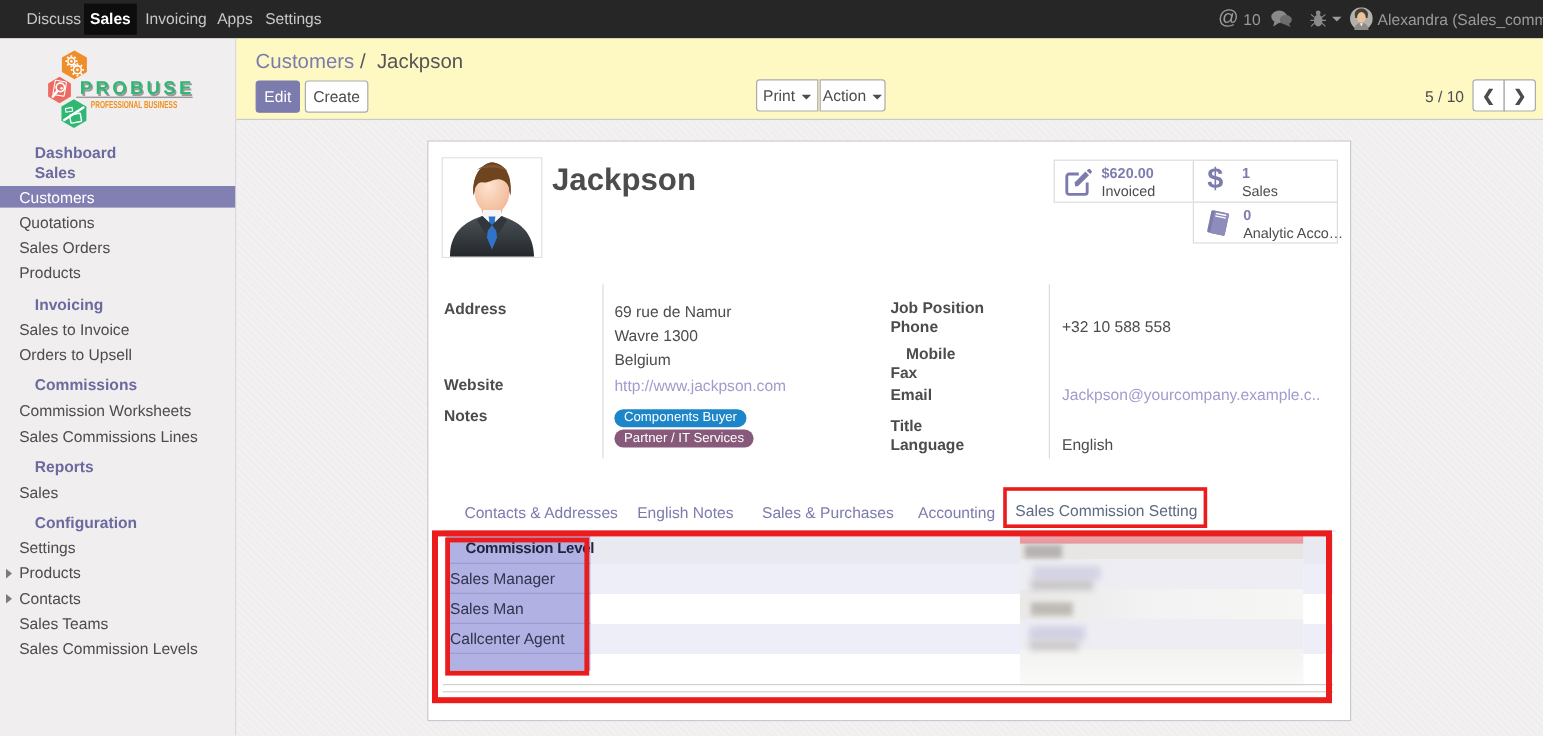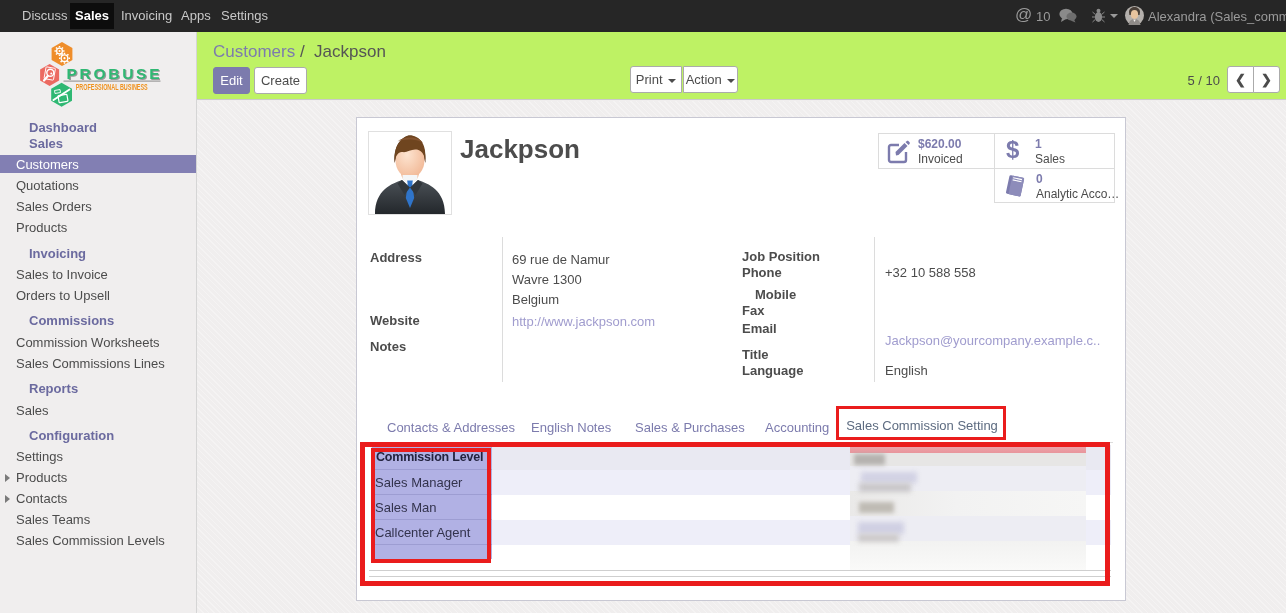--- a/index.html
+++ b/index.html
@@ -14,21 +14,21 @@
 
 
 #sidebar { position:absolute; left:0; top:32px; width:197px; height:581px; background:#f0eeee; border-right:1px solid #d5d5d5; }
 .sect { position:absolute; left:13px; font-weight:bold; color:#6b6a9f; font-size:13px; line-height:16px;padding-left:16px; }
 .item { position:absolute; left:16px; color:#4c4c4c; font-size:13px; line-height:16px; }
 #selbar { position:absolute; left:0; top:123px; width:196px; height:18px; background:#827fb3; }
 .caret-r { position:absolute; left:-11px; top:4px; width:0; height:0; border-left:5px solid #7a7a7a; border-top:4px solid transparent; border-bottom:4px solid transparent; }
 
 
 #main { position:absolute; left:197px; top:32px; width:1089px; height:581px; }
-#statusbar { position:absolute; left:0; top:0; width:1089px; height:68px; background:#bef264; border-bottom:1px solid #cacaca; }
+#statusbar { position:absolute; left:0; top:0; width:1089px; height:68px; background:#fef9c3; border-bottom:1px solid #cacaca; }
 .breadcrumb { position:absolute; left:16px; top:10px; font-size:17px; color:#555; }
 .breadcrumb a { color:#7c7bad; text-decoration:none; }
 .btn { display:inline-block; border:1px solid #ababab; border-radius:3px; background:#fff; color:#4c4c4c; font-size:13px; height:27px; line-height:25px; padding:0; text-align:center; }
 .btn.primary { background:#7c7bad; border-color:#7c7bad; color:#fff; }
 #btnEdit { position:absolute; left:16px; top:35px; width:37px; }
 #btnCreate { position:absolute; left:57px; top:35px; width:53px; }
 #btnPrint { position:absolute; left:433px; top:34px; width:52px; border-radius:3px 0 0 3px; }
 #btnAction { position:absolute; left:486px; top:34px; width:55px; border-radius:0 3px 3px 0; }
 .caret-d { display:inline-block; width:0; height:0; border-top:4px solid #4c4c4c; border-left:4px solid transparent; border-right:4px solid transparent; vertical-align:middle; margin-left:2px; }
 #pagercount { position:absolute; right:66px; top:41px; font-size:13px; color:#4c4c4c; }
@@ -225,29 +225,33 @@
           </g>
         </svg>
         <span class="tx" style="left:41px;"><span class="v">0</span><br>Analytic Acco…</span>
       </div>
 
       <label class="f" style="left:13px; top:132px;">Address</label>
       <div class="val" style="left:155px; top:132px; line-height:20px;">69 rue de Namur<br>Wavre 1300<br>Belgium</div>
       <label class="f" style="left:13px; top:195px;">Website</label>
       <div class="val link" style="left:155px; top:196px;">http://www.jackpson.com</div>
       <label class="f" style="left:13px; top:221px;">Notes</label>
+      <div class="val" style="left:155px; top:221px;">
+        <span class="pill" style="background:#1d86c8;">Components Buyer</span><br>
+        <span class="pill" style="background:#875a7b;margin-top:2px;">Partner / IT Services</span>
+      </div>
       <div class="abs" style="left:145px; top:119px; width:1px; height:145px; background:#dcdcdc;"></div>
 
       <label class="f" style="left:385px; top:131px;">Job Position</label>
       <label class="f" style="left:385px; top:147px;">Phone</label>
       <div class="val" style="left:528px; top:147px;">+32 10 588 558</div>
       <label class="f" style="left:385px; top:169px;padding-left:13px;">Mobile</label>
       <label class="f" style="left:385px; top:185px;">Fax</label>
       <label class="f" style="left:385px; top:203px;">Email</label>
-      <div class="val link" style="left:528px; top:203px;margin-top:12px;">Jackpson@yourcompany.example.c..</div>
+      <div class="val link" style="left:528px; top:203px;">Jackpson@yourcompany.example.c..</div>
       <label class="f" style="left:385px; top:229px;">Title</label>
       <label class="f" style="left:385px; top:245px;">Language</label>
       <div class="val" style="left:528px; top:245px;text-align:right;">English</div>
       <div class="abs" style="left:517px; top:119px; width:1px; height:145px; background:#dcdcdc;"></div>
 
       <div class="abs" style="left:14px; top:324px; width:742px; height:1px; background:#ddd;"></div>
       <span class="tab" style="left:30px; top:302px;">Contacts &amp; Addresses</span>
       <span class="tab" style="left:174px; top:302px;">English Notes</span>
       <span class="tab" style="left:278px; top:302px;">Sales &amp; Purchases</span>
       <span class="tab" style="left:408px; top:302px;">Accounting</span>
@@ -256,21 +260,21 @@
       <div class="abs" style="left:14px; top:327px; width:740px; height:25px; background:#e9e9f2;"></div>
       <div class="abs" style="left:14px; top:352px; width:740px; height:25px; background:#eeeef9;"></div>
       <div class="abs" style="left:14px; top:377px; width:740px; height:25px; background:#fff;"></div>
       <div class="abs" style="left:14px; top:402px; width:740px; height:25px; background:#eeeef9;"></div>
 
       <div class="abs" style="left:15px; top:327px; width:120px; height:114px; background:#b1b1e4;"></div>
       <div class="abs" style="left:15px; top:351px; width:120px; height:1px; background:#9d9dd2;"></div>
       <div class="abs" style="left:15px; top:376px; width:120px; height:1px; background:#9d9dd2;"></div>
       <div class="abs" style="left:15px; top:401px; width:120px; height:1px; background:#9d9dd2;"></div>
       <div class="abs" style="left:15px; top:426px; width:120px; height:1px; background:#9d9dd2;"></div>
-      <div class="abs" style="left:19px; top:332px; font-weight:bold; color:#23233f; font-size:12.5px; letter-spacing:-0.2px;">Commission Level</div>
+      <div class="abs" style="left:19px; top:332px; font-weight:bold; color:#23233f; font-size:12.5px; letter-spacing:-0.2px;padding-left:12px;">Commission Level</div>
       <div class="abs" style="left:18px; top:357px; color:#33334d;">Sales Manager</div>
       <div class="abs" style="left:18px; top:382px; color:#33334d;">Sales Man</div>
       <div class="abs" style="left:18px; top:407px; color:#33334d;">Callcenter Agent</div>
 
       <div class="abs" style="left:493px; top:325px; width:236px; height:128px; background:linear-gradient(90deg, #eae9e8, #f2f2f2 45%, #f6f6f5); "></div>
       <div class="abs" style="left:493px; top:325px; width:236px; height:23px; background:#e7e6e5;"></div>
       <div class="abs" style="left:493px; top:348px; width:236px; height:25px; background:#ededf3;"></div>
       <div class="abs" style="left:493px; top:398px; width:236px; height:25px; background:#ededf3;"></div>
       <div class="abs" style="left:493px; top:423px; width:236px; height:30px; background:linear-gradient(#f2f2f1,#fafaf9);"></div>
       <div class="abs" style="left:493px; top:325px; width:236px; height:10px; background:linear-gradient(#f0abb1, #e8959c);"></div>

